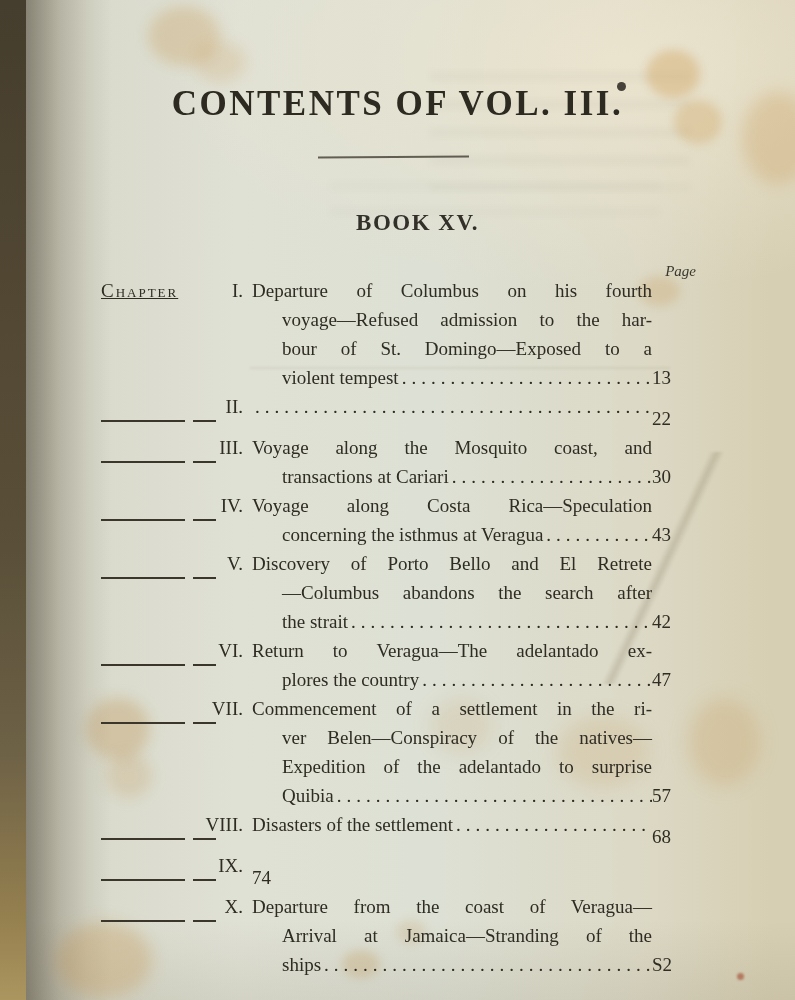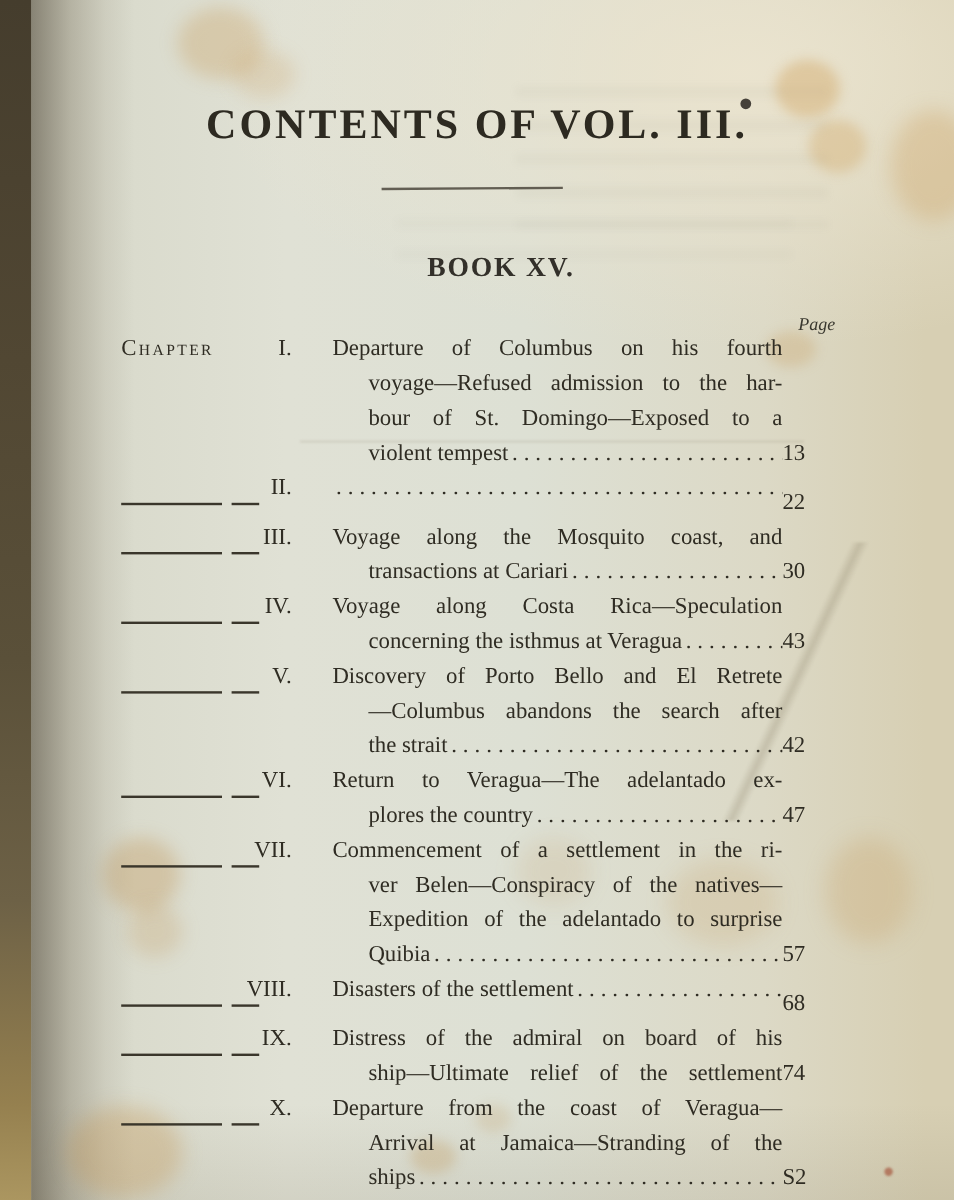--- a/index.html
+++ b/index.html
@@ -46,25 +46,25 @@
   
   .page-title{position:absolute;left:0;width:795px;top:52px;text-align:center;
     font-size:35px;font-weight:bold;letter-spacing:2.5px;color:#2d2a21;margin-top:32px;}
   .divider-rule{position:absolute;left:318px;top:156px;width:151px;height:2px;
     background:#4b473c;transform:rotate(-0.35deg);opacity:.85;}
   .book-heading{position:absolute;left:20px;width:795px;top:210px;text-align:center;
     font-size:23px;font-weight:bold;letter-spacing:1.5px;color:#33302a;}
   .page-col-label{position:absolute;right:99px;top:249px;font-style:italic;font-size:15px;color:#3a382f;margin-top:14px;}
   .toc{position:absolute;left:0;top:276px;width:795px;font-size:19px;}
   .toc-row{display:flex;align-items:flex-start;padding-left:94px;}
-  .c-label{width:108px;padding-left:7px;box-sizing:border-box;line-height:29px;}
+  .c-label{width:108px;padding-left:7px;box-sizing:border-box;line-height:29px;text-decoration:underline;}
   .c-num{width:50px;text-align:right;padding-right:9px;box-sizing:border-box;line-height:29px;}
   .c-text{width:400px;}
   .c-page{width:42px;text-align:left;align-self:flex-end;line-height:29px;}
-  .line{line-height:29px;margin-left:25px;}
+  .line{line-height:29px;}
   .line.cont{padding-left:30px;}
   .line.mid{text-align:justify;text-align-last:justify;}
   .line.last{display:flex;align-items:flex-end;}
   .line-text{flex:0 0 auto;}
   .dots{flex:1 1 auto;overflow:hidden;white-space:nowrap;letter-spacing:5px;padding-left:3px;}
   .chapter-word{font-variant:small-caps;letter-spacing:2px;}
   .ditto{display:block;margin-top:12px;white-space:nowrap;}
   .dash-long,.dash-short{display:inline-block;border-top:2.5px solid #3a362b;vertical-align:middle;}
   .dash-long{width:84px;}
   .dash-short{width:23px;margin-left:8px;}
@@ -215,24 +215,20 @@
             <span class="dots">............................................................</span>
           </div>
         </div>
     <div class="c-page">68</div>
   </div>
       <div class="toc-row">
     <div class="c-label">
           <span class="ditto"><i class="dash-long"></i><i class="dash-short"></i></span>
         </div>
     <div class="c-num">IX.</div>
-    <div class="c-text">
-          <div class="line mid">Distress of the admiral on board of his</div>
-          <div class="line cont mid">ship—Ultimate relief of the settlement</div>
-        </div>
     <div class="c-page">74</div>
   </div>
       <div class="toc-row">
     <div class="c-label">
           <span class="ditto"><i class="dash-long"></i><i class="dash-short"></i></span>
         </div>
     <div class="c-num">X.</div>
     <div class="c-text">
           <div class="line mid">Departure from the coast of Veragua—</div>
           <div class="line cont mid">Arrival at Jamaica—Stranding of the</div>

